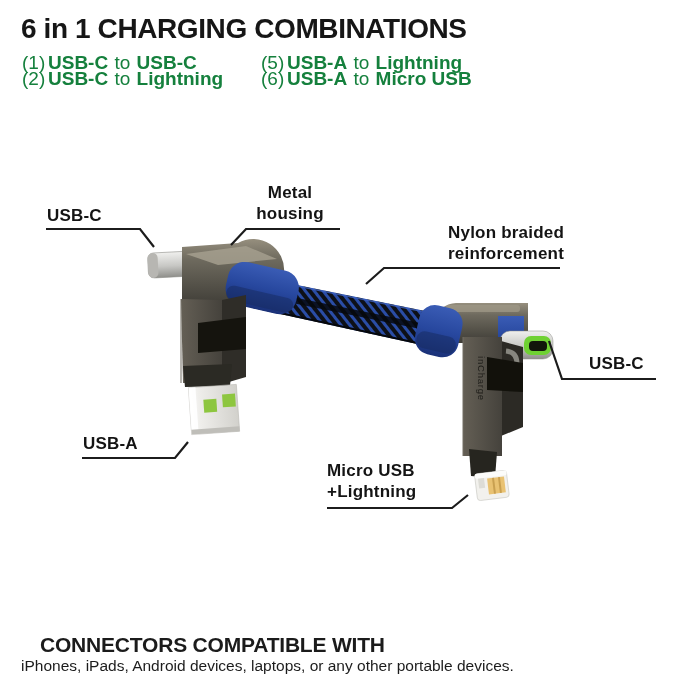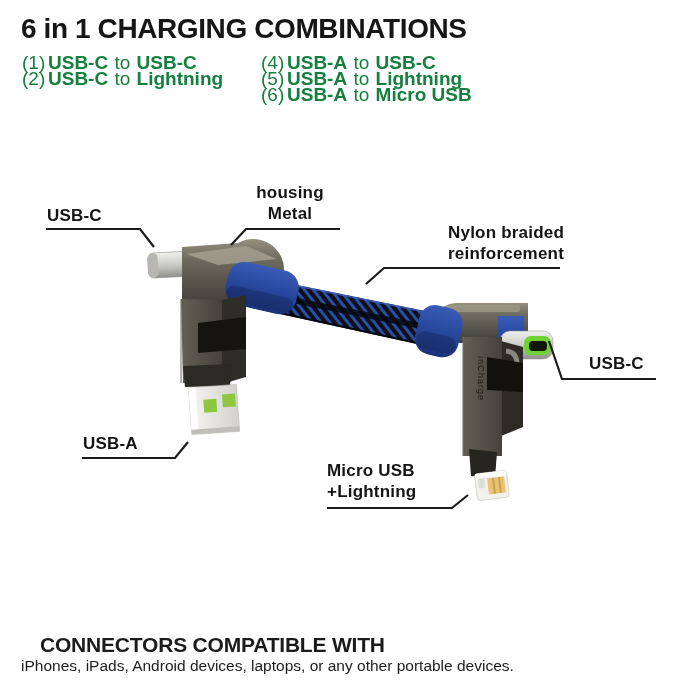--- a/index.html
+++ b/index.html
@@ -45,21 +45,20 @@
 <div class="canvas">
 
   <div class="page-title">6 in 1 CHARGING COMBINATIONS</div>
 
   <div class="combo-col c1">
     <div class="combo-row"><span class="combo-num">(1)</span><span class="combo-bold">USB-C</span><span class="combo-to"> <span>to</span> </span><span class="combo-bold">USB-C</span></div>
     <div class="combo-row"><span class="combo-num">(2)</span><span class="combo-bold">USB-C</span><span class="combo-to"> <span>to</span> </span><span class="combo-bold">Lightning</span></div>
   </div>
 
   <div class="combo-col c2">
-    <div class="combo-row"><span class="combo-num">(4)</span><span class="combo-bold">USB-A</span><span class="combo-to"> <span>to</span> </span><span class="combo-bold">USB-C</span></div>
     <div class="combo-row"><span class="combo-num">(5)</span><span class="combo-bold">USB-A</span><span class="combo-to"> <span>to</span> </span><span class="combo-bold">Lightning</span></div>
     <div class="combo-row"><span class="combo-num">(6)</span><span class="combo-bold">USB-A</span><span class="combo-to"> <span>to</span> </span><span class="combo-bold">Micro USB</span></div>
   </div>
 
   <svg class="diagram-svg" viewBox="0 0 700 700">
     <defs>
       <linearGradient id="hGrad" x1="0" y1="0" x2="0" y2="1">
         <stop offset="0" stop-color="#968f7e"></stop>
           <stop offset="0.3" stop-color="#6e6a5e"></stop>
           <stop offset="1" stop-color="#3e3c36"></stop>
@@ -169,22 +168,22 @@
       <path d="M340 229 L246 229 L231 245"></path>
       <path d="M560 268 L384 268 L366 284"></path>
       <path d="M656 379 L562 379 L549 341"></path>
       <path d="M82 458 L175 458 L188 442"></path>
       <path d="M327 508 L452 508 L468 495"></path>
     </g>
   </svg>
 
   <div class="lbl" id="lbl-usbc-left">USB-C</div>
   <div class="lbl" id="lbl-metal">
+    <span class="ln">Metal</span>
     <span class="ln">housing</span>
-    <span class="ln">Metal</span>
   </div>
   <div class="lbl" id="lbl-nylon">
     <span class="ln">Nylon braided</span>
     <span class="ln">reinforcement</span>
   </div>
   <div class="lbl" id="lbl-usbc-right">USB-C</div>
   <div class="lbl" id="lbl-usba">USB-A</div>
   <div class="lbl" id="lbl-micro">
     <span class="ln">Micro USB</span>
     <span class="ln">+Lightning</span>

